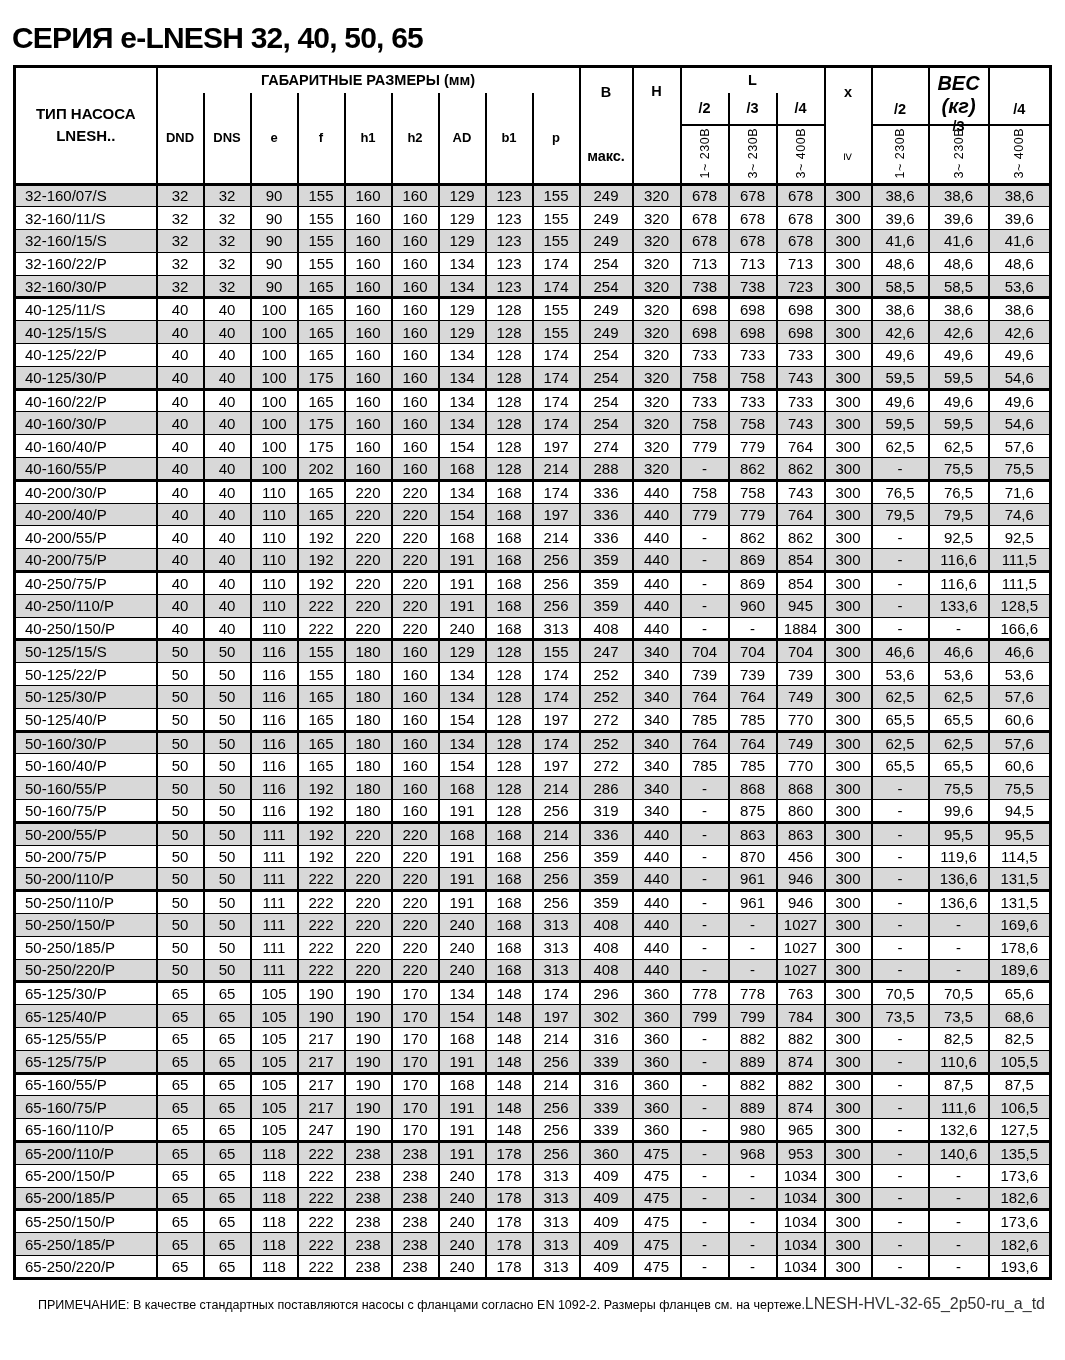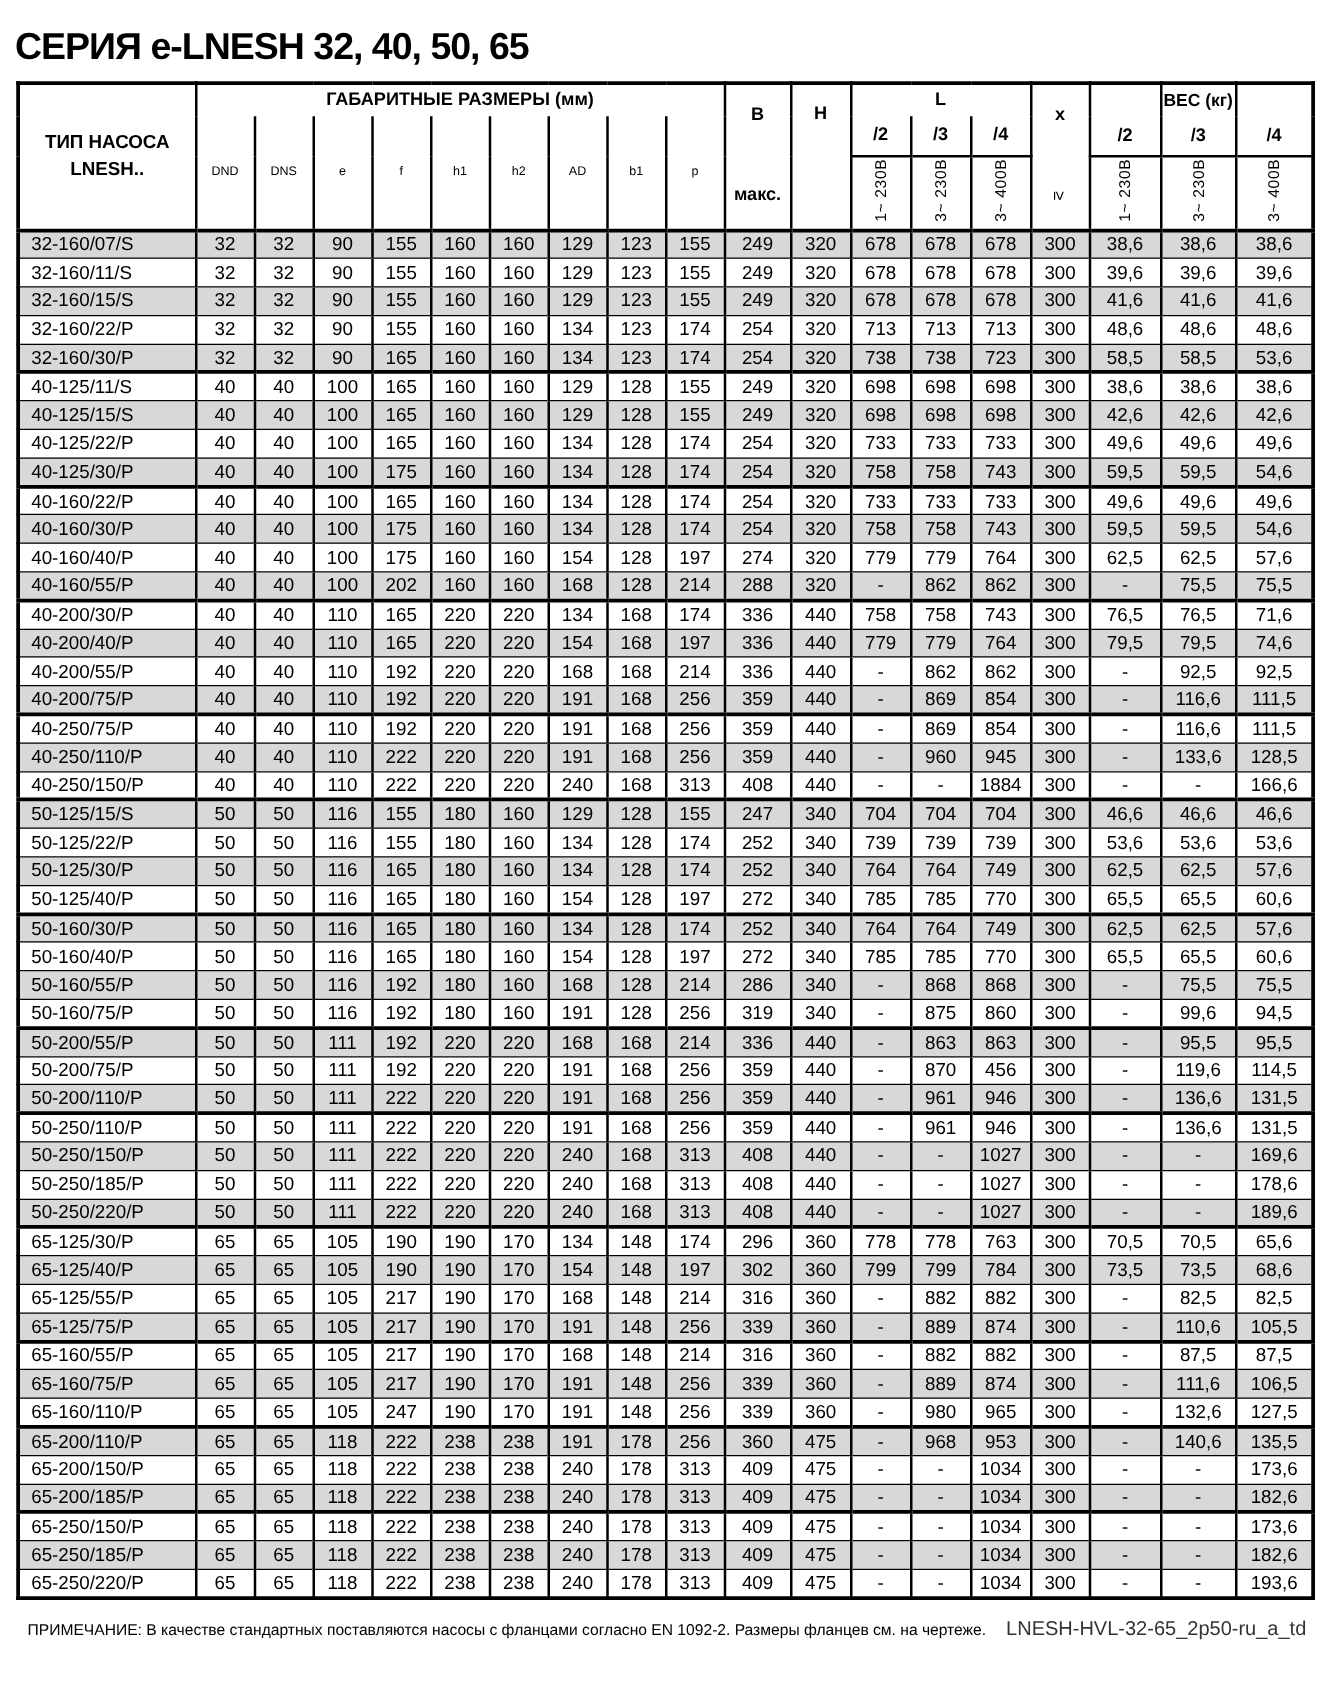--- a/index.html
+++ b/index.html
@@ -16,39 +16,39 @@
   col.c-model{width:142px} col.c-dim{width:47px} col.c-b{width:53px} col.c-h{width:48px}
   col.c-l{width:48px} col.c-x{width:47px} col.c-w2{width:57px} col.c-w3{width:60px} col.c-w4{width:62px}
 
   thead th { text-align:center; vertical-align:middle; font-weight:700; font-size:14.5px; }
   .r1 th { height:26px; }
   .r2 th { height:30px; }
   .r3 th { height:59px; }
   .nb { border-bottom:none; }
   .nt { border-top:none; }
   .bb { border-bottom:2px solid var(--border); }
-  .dim { font-weight:400; font-size:10px; }
+  .dim { font-weight:700; font-size:13px; }
 
   .mstack div { line-height:22px; font-size:15px; }
   .bstack, .xstack { display:flex; flex-direction:column; align-items:center; justify-content:space-between; height:112px; padding:15px 0 17px; }
   .xstack { padding:15px 0 21px; }
   .hcell { vertical-align:top; padding-top:15px; }
   .wstack { display:flex; flex-direction:column; justify-content:space-between; align-items:center; height:56px; padding:4px 0 7px; }
   .wstack.end { justify-content:flex-end; }
-  .wlabel { font-size:14px; }
+  .wlabel { font-size:20px;font-style:italic; }
 
   .vtext { writing-mode:vertical-rl; transform:rotate(180deg); font-weight:400; font-size:12.5px; letter-spacing:0.5px; white-space:nowrap; }
   .vge { writing-mode:vertical-rl; font-weight:400; font-size:13px; }
 
   tbody td { border-top:1px solid var(--border); height:22.8px; text-align:center; font-size:15px; line-height:1; }
   tbody tr.gs td { border-top:3px solid var(--border); }
   tbody tr.stripe td { background:var(--stripe); }
   tbody td.model { text-align:left; padding-left:9px; }
 
-  .footer { display:flex; justify-content:space-between; align-items:baseline; margin:15px 20px 0 22px; }
+  .footer { display:flex; justify-content:flex-end; align-items:baseline; margin:15px 20px 0 22px; }
   .note { font-size:12.5px; }
   .docid { font-size:16px; color:#333; }
 </style>
 </head>
 <body>
 
 <div class="title">
   <div>СЕРИЯ e-LNESH 32, 40, 50, 65</div>
 </div>
 

